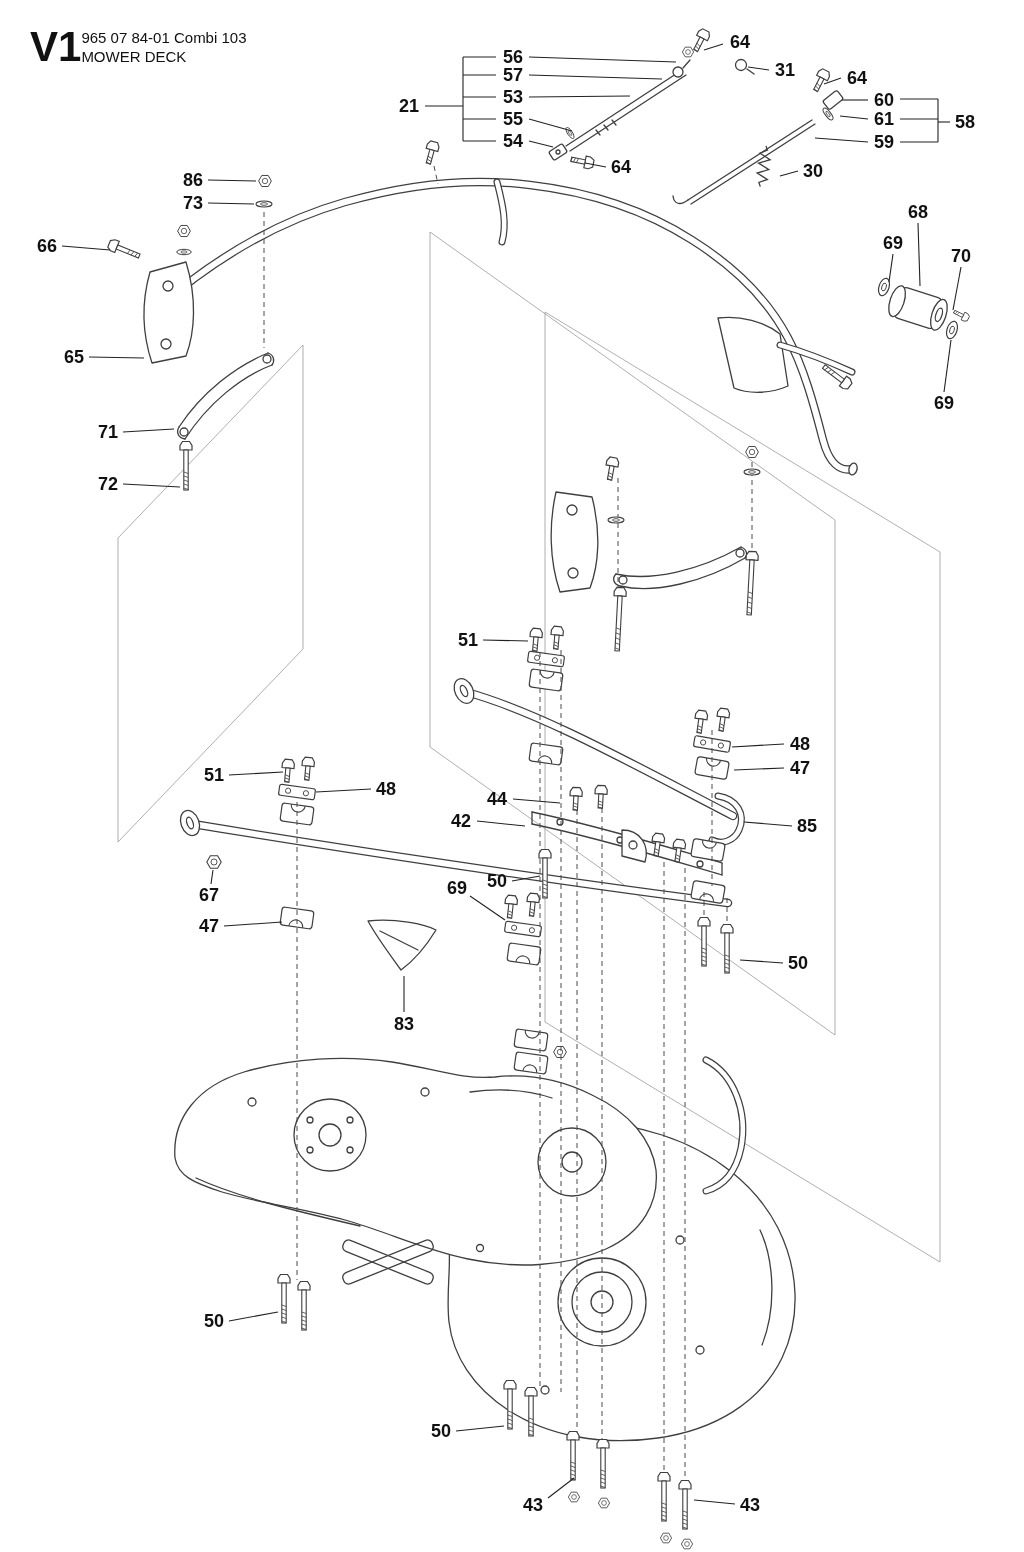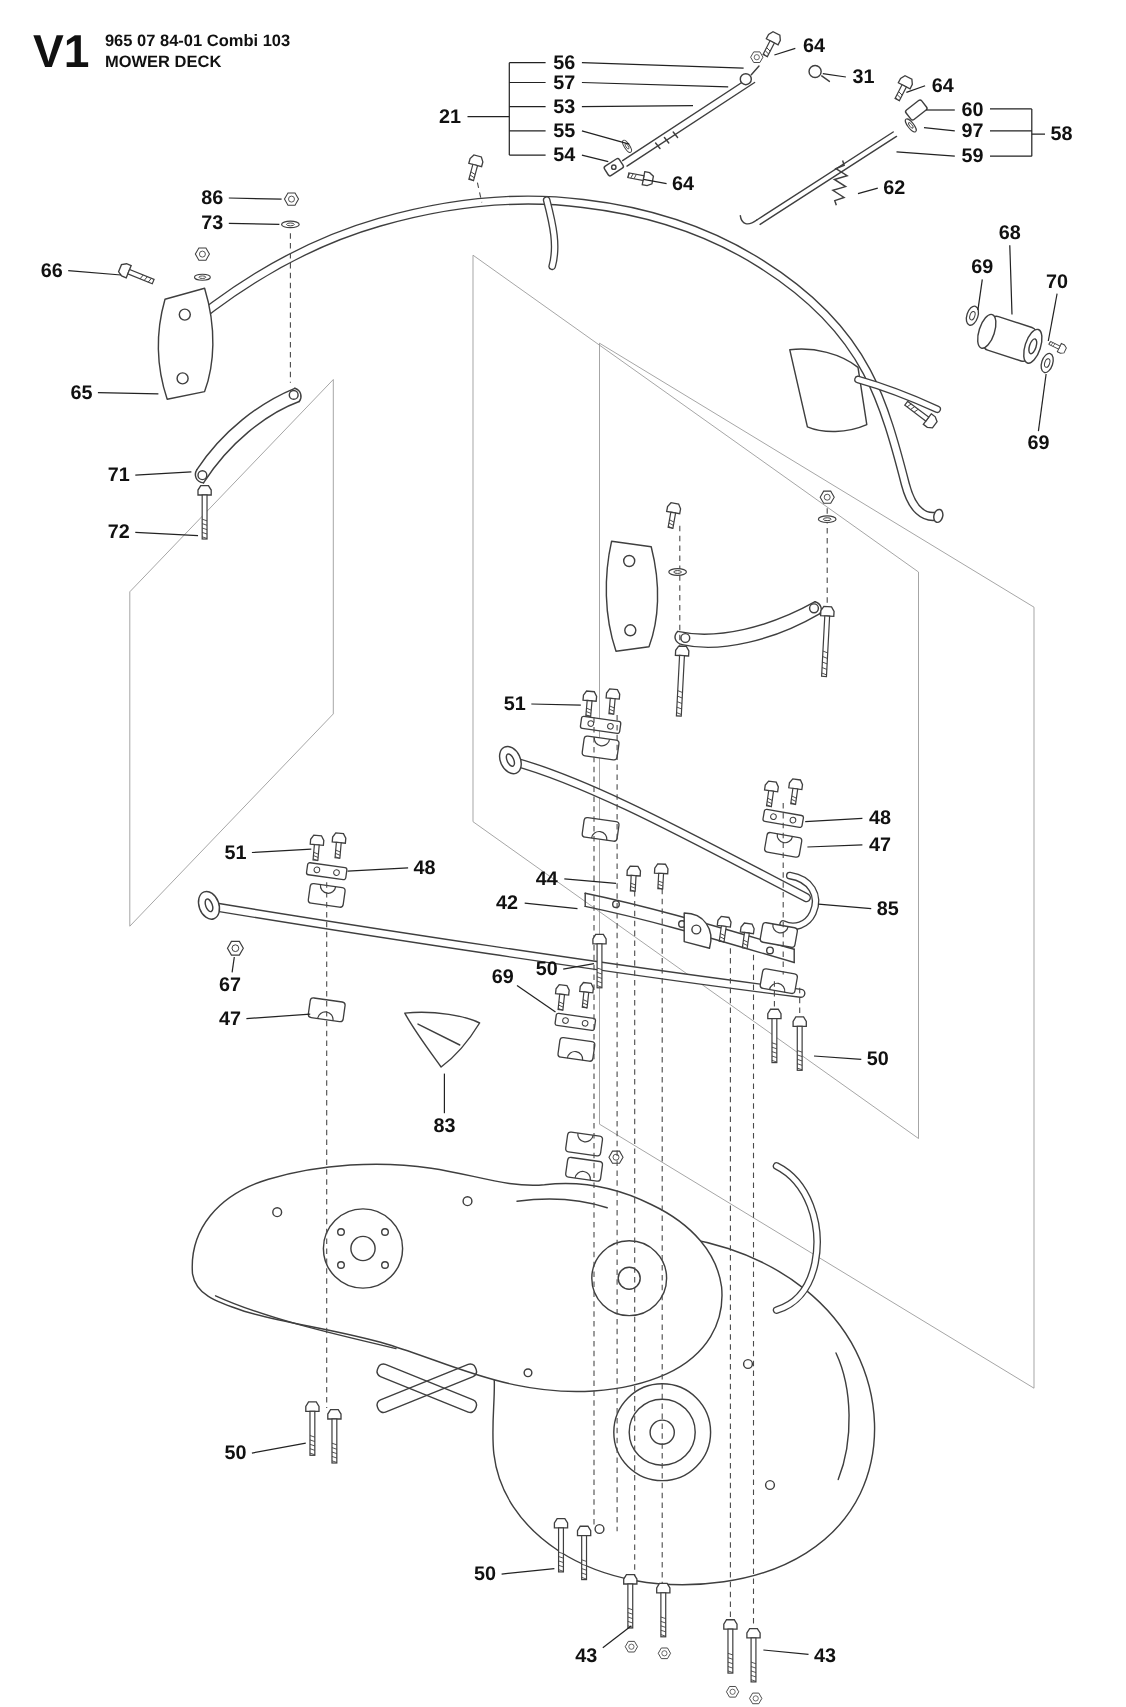--- a/index.html
+++ b/index.html
@@ -1,21 +1,21 @@
 <!DOCTYPE html>
 <html><head>
 <meta charset="utf-8">
 <style>
   html,body{margin:0;padding:0;background:#ffffff;}
   .page{position:relative;width:1024px;height:1552px;background:#ffffff;overflow:hidden;
         font-family:"Liberation Sans",sans-serif;}
   .diagram-svg{position:absolute;left:0;top:0;}
-  .title-block{position:absolute;left:30px;top:26px;display:flex;gap:14px;color:#111;}
+  .title-block{position:absolute;left:30px;top:26px;display:flex;gap:0;color:#111;}
   .version{font-size:42px;font-weight:700;line-height:1;}
-  .title-lines{padding-top:3px;font-size:15px;font-weight:700;line-height:1.25;}
+  .title-lines{padding-top:3px;font-size:15px;font-weight:400;line-height:1.25;}
   .co{position:absolute;transform:translate(-50%,-50%);font-size:18px;font-weight:700;
       color:#111;white-space:nowrap;}
   
   .ln{stroke:#3f3f3f;stroke-width:1.3;fill:none;stroke-linecap:round;stroke-linejoin:round;}
   .lnf{stroke:#3f3f3f;stroke-width:1.3;fill:#fff;stroke-linejoin:round;}
   .thin{stroke:#9a9a9a;stroke-width:0.8;fill:none;}
   .dash{stroke:#4a4a4a;stroke-width:1;fill:none;stroke-dasharray:5 4;}
   .tube-o{stroke:#3f3f3f;stroke-width:8.5;fill:none;stroke-linecap:round;}
   .tube-i{stroke:#ffffff;stroke-width:6;fill:none;stroke-linecap:round;}
   .tube-o2{stroke:#3f3f3f;stroke-width:7;fill:none;stroke-linecap:round;}
@@ -367,26 +367,26 @@
   <div>
     <span class="co" style="left:740px;top:42px">64</span>
     <span class="co" style="left:513px;top:57px">56</span>
     <span class="co" style="left:785px;top:70px">31</span>
     <span class="co" style="left:513px;top:75px">57</span>
     <span class="co" style="left:857px;top:78px">64</span>
     <span class="co" style="left:513px;top:97px">53</span>
     <span class="co" style="left:884px;top:100px">60</span>
     <span class="co" style="left:409px;top:106px">21</span>
     <span class="co" style="left:513px;top:119px">55</span>
-    <span class="co" style="left:884px;top:119px">97</span>
+    <span class="co" style="left:884px;top:119px">61</span>
     <span class="co" style="left:965px;top:122px">58</span>
     <span class="co" style="left:513px;top:141px">54</span>
     <span class="co" style="left:884px;top:142px">59</span>
     <span class="co" style="left:621px;top:167px">64</span>
-    <span class="co" style="left:813px;top:171px">62</span>
+    <span class="co" style="left:813px;top:171px">30</span>
     <span class="co" style="left:193px;top:180px">86</span>
     <span class="co" style="left:193px;top:203px">73</span>
     <span class="co" style="left:918px;top:212px">68</span>
     <span class="co" style="left:47px;top:246px">66</span>
     <span class="co" style="left:893px;top:243px">69</span>
     <span class="co" style="left:961px;top:256px">70</span>
     <span class="co" style="left:74px;top:357px">65</span>
     <span class="co" style="left:944px;top:403px">69</span>
     <span class="co" style="left:108px;top:432px">71</span>
     <span class="co" style="left:108px;top:484px">72</span>

